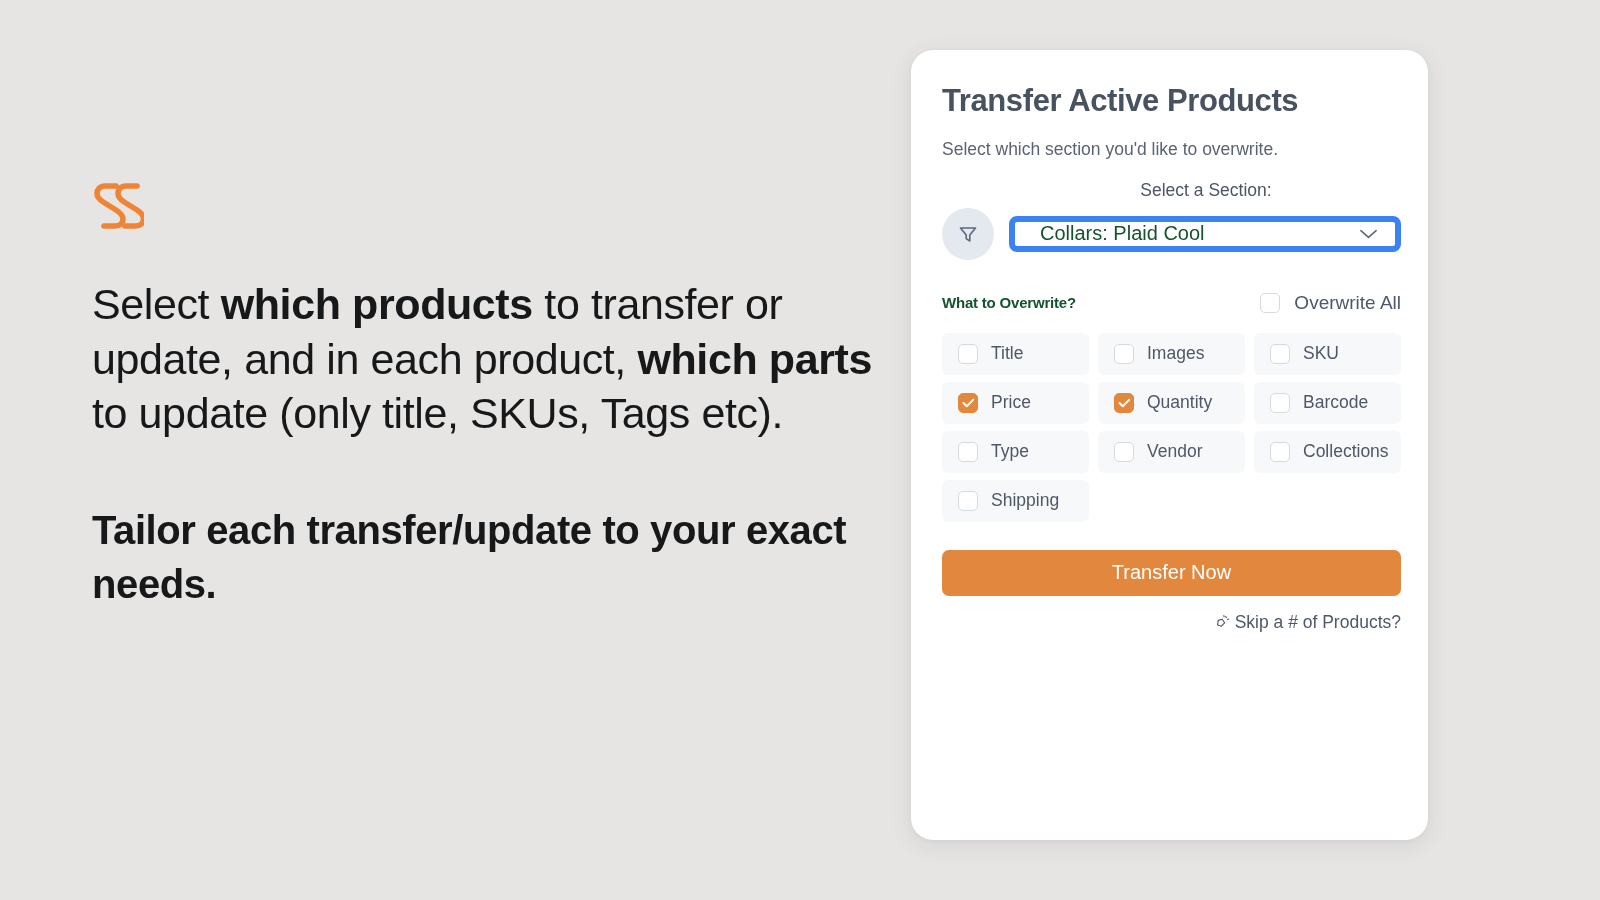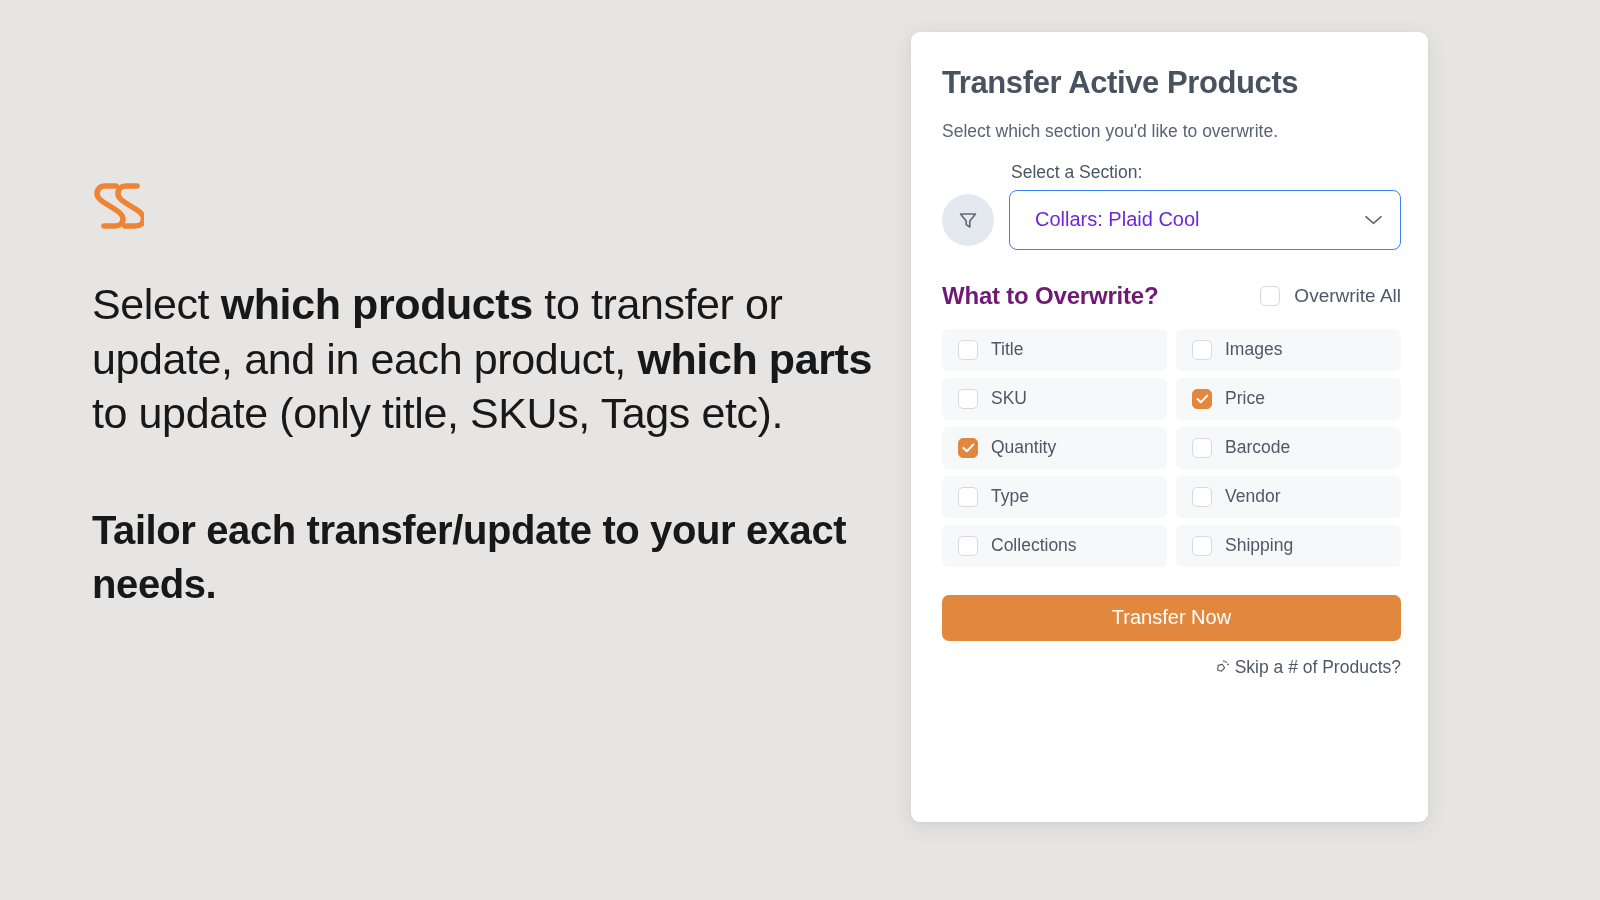--- a/index.html
+++ b/index.html
@@ -49,46 +49,46 @@
     line-height: 1.35;
     color: #17181a;
     font-weight: 700;
     letter-spacing: -0.4px;
   }
 
   
   .card {
     position: absolute;
     left: 911px;
-    top: 32px;
+    top: 50px;
     width: 517px;
     height: 790px;
     background: #ffffff;
-    border-radius: 9px;
+    border-radius: 22px;
     box-shadow: 0 5px 22px rgba(60,60,70,0.10), 0 1px 4px rgba(60,60,70,0.05);
     padding: 33px 27px 8px 31px;
   }
 
   .card-title {
     font-size: 31px;
     font-weight: 700;
     color: #49525f;
     letter-spacing: -0.4px;
     line-height: 1.15;
   }
 
   .card-sub {
     margin-top: 20px;
     font-size: 17.5px;
     color: #5a6472;
     font-weight: 400;
   }
 
   
-  .field-block { margin-top: 20px; }
+  .field-block { margin-top: 20px; text-align: center; }
 
   .field-label {
     font-size: 17.5px;
     color: #4b5563;
     margin-left: 69px;
     margin-bottom: 7px;
     font-weight: 400;
   }
 
   .field-row {
@@ -103,66 +103,66 @@
     min-width: 52px;
     border-radius: 50%;
     background: #e4e9f0;
     display: flex;
     align-items: center;
     justify-content: center;
   }
 
   .select {
     flex: 1;
-    height: 60px;
-    border: 1px solid #3b82f6;
+    height: 36px;
+    border: 6px solid #3b82f6;
     border-radius: 8px;
     background: #fff;
     display: flex;
     align-items: center;
     justify-content: space-between;
     padding: 0 17px 0 25px;
     font-size: 20px;
-    color: #6d28d9;
+    color: #14532d;
   }
 
   .chev {
     width: 19px;
     height: 12px;
     flex: none;
   }
 
   
   .ow-header {
     display: flex;
     align-items: center;
     justify-content: space-between;
     margin-top: 32px;
   }
 
   .ow-title {
-    font-size: 24px;
+    font-size: 15px;
     font-weight: 700;
-    color: #701a75;
+    color: #14532d;
     letter-spacing: -0.2px;
   }
 
   .ow-all {
     display: flex;
     align-items: center;
     gap: 14px;
     font-size: 19px;
     color: #4e5868;
   }
 
   
   .cb-grid {
     margin-top: 19px;
     display: grid;
-    grid-template-columns: repeat(2, 1fr);
+    grid-template-columns: repeat(3, 1fr);
     gap: 7px 9px;
   }
 
   .cb-cell {
     background: #f7f8f9;
     border-radius: 6px;
     height: 42px;
     display: flex;
     align-items: center;
     gap: 13px;

